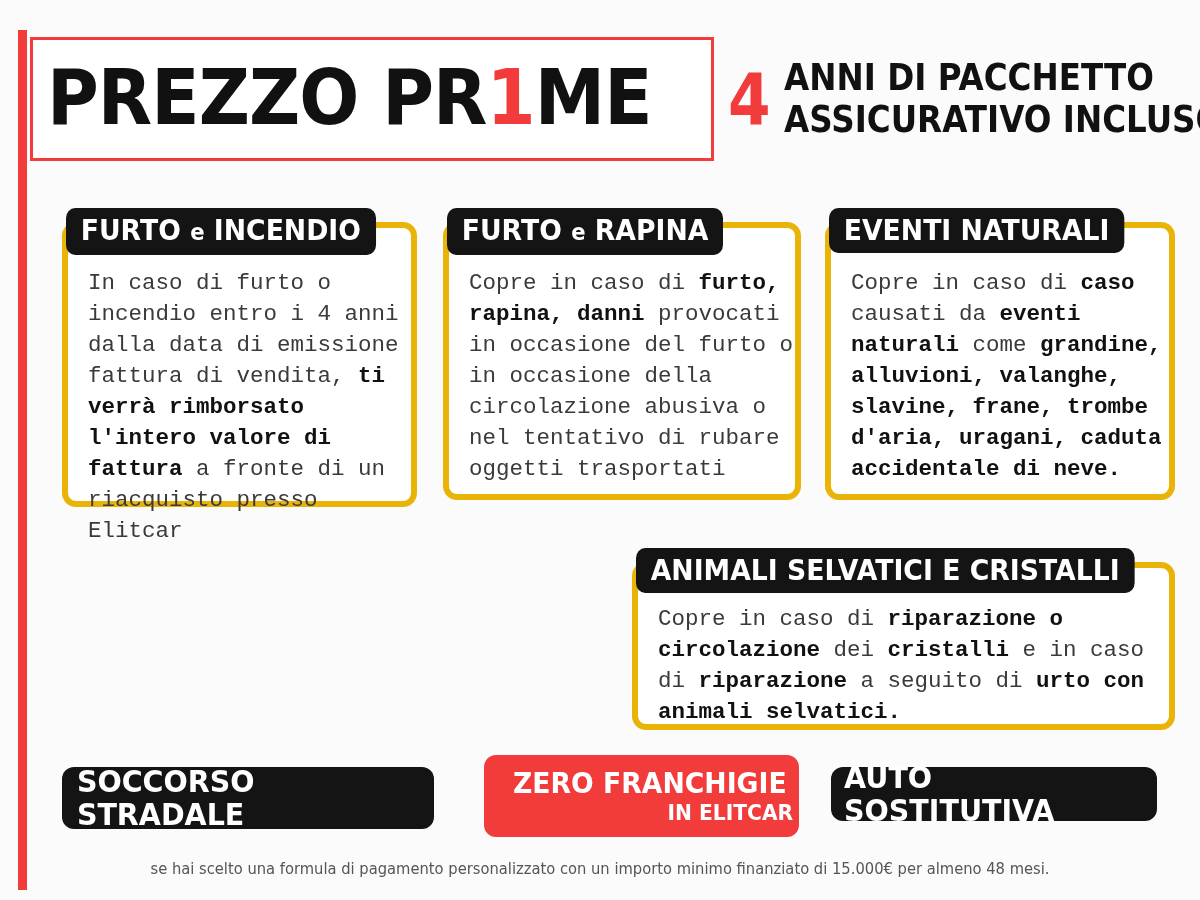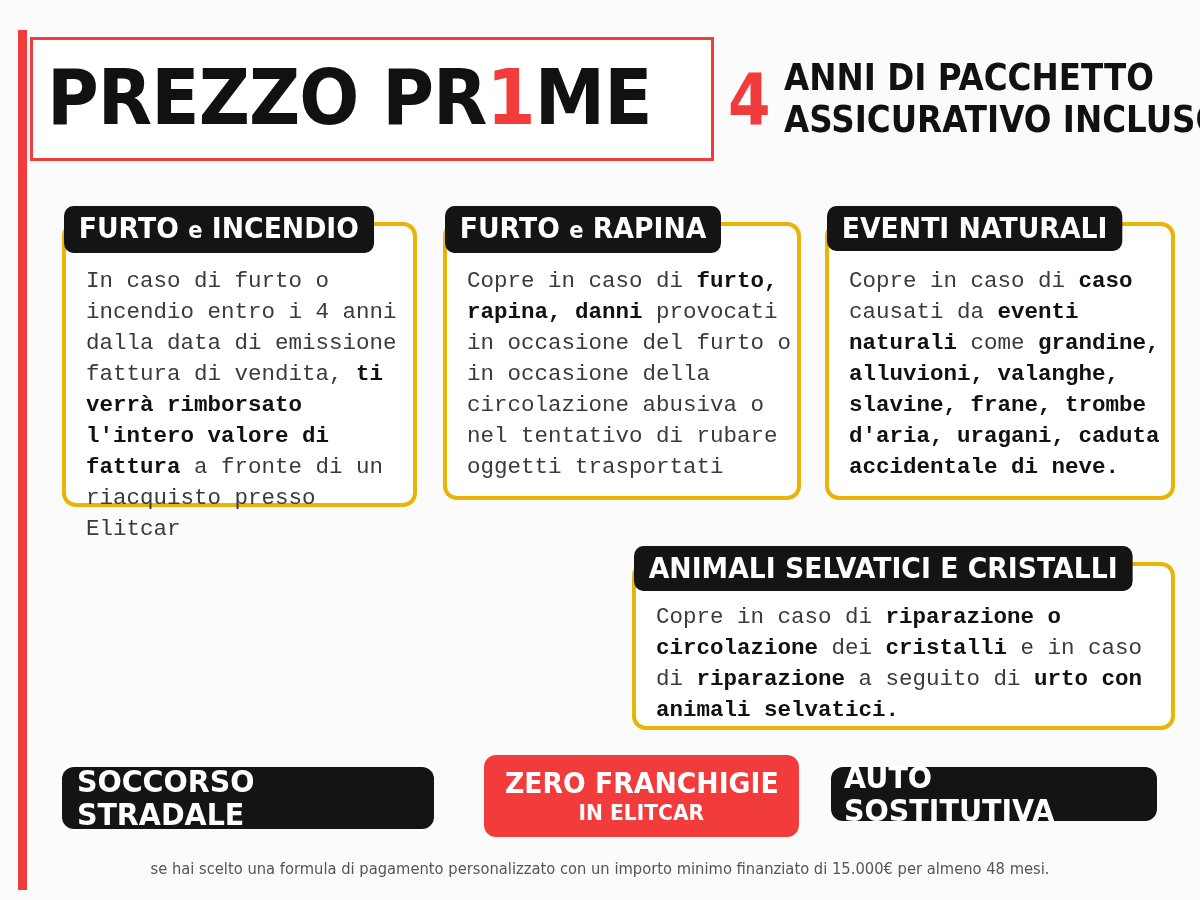--- a/index.html
+++ b/index.html
@@ -76,21 +76,21 @@
     letter-spacing: 0px;
     transform: scaleX(0.88);
     transform-origin: left center;
     white-space: nowrap;
   }
 
   
   .card {
     position: absolute;
     background: #ffffff;
-    border: 4px solid #eab308;
+    border: 6px solid #eab308;
     border-radius: 14px;
   }
   .card-head {
     position: absolute;
     left: -2px;
     top: -20px;
     background: #141414;
     color: #ffffff;
     border-radius: 10px;
     padding: 7px 16px 8px 16px;
@@ -127,21 +127,21 @@
     font-size: 22.5px;
     line-height: 31px;
   }
 
   
   .badge {
     position: absolute;
     border-radius: 12px;
     display: flex;
     flex-direction: column;
-    align-items: center;
+    align-items: flex-end;
     justify-content: center;
     font-family: "DejaVu Sans", sans-serif;
     font-weight: bold;
     color: #ffffff;
   }
   .badge-dark { background: #141414; }
   .badge-red  { background: #f23b3b; }
 
   #badge-soccorso { left: 62px;  top: 767px; width: 372px; height: 62px; }
   #badge-zero     { left: 484px; top: 755px; width: 315px; height: 82px; }

